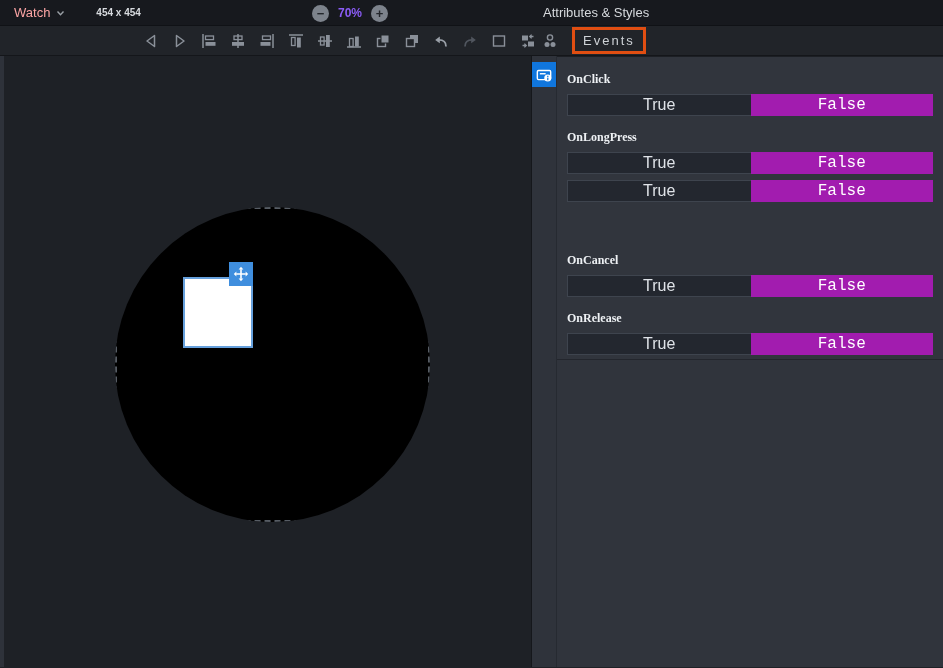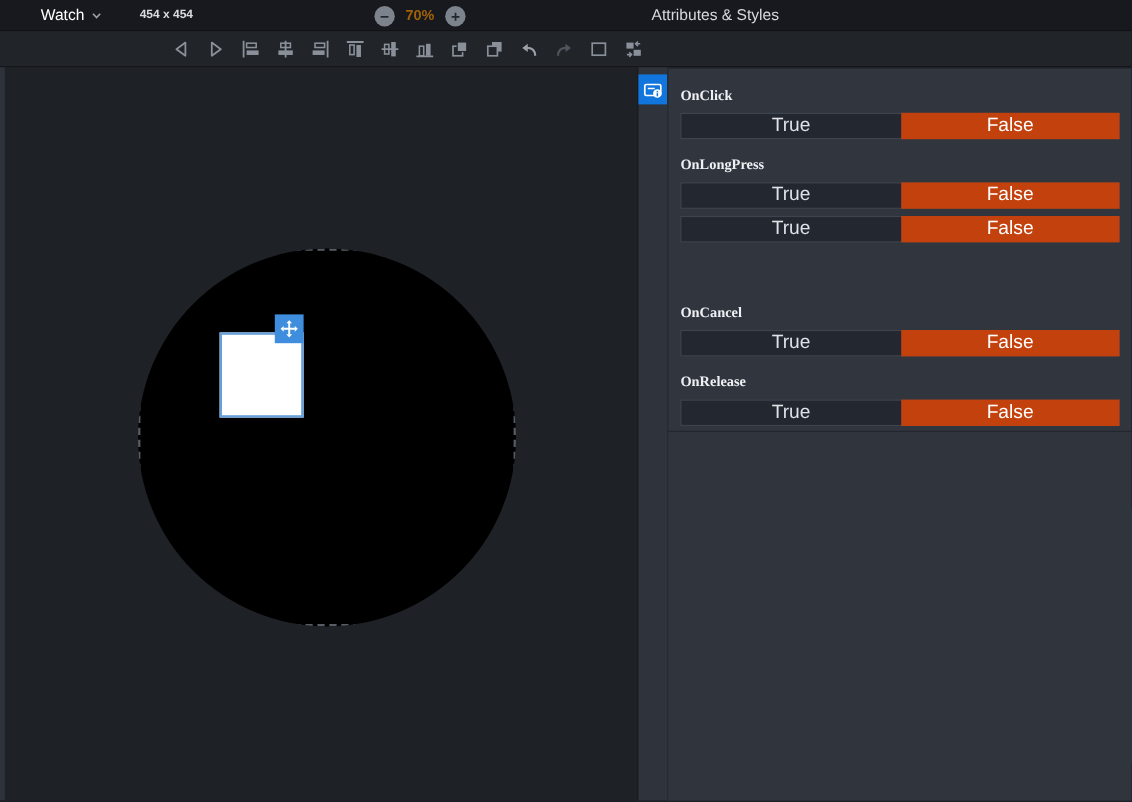--- a/index.html
+++ b/index.html
@@ -3,27 +3,27 @@
 <meta charset="utf-8">
 <style>
   * { margin:0; padding:0; box-sizing:border-box; }
   html,body { width:943px; height:668px; overflow:hidden; }
   body { font-family:"Liberation Sans", sans-serif; background:#1e2126; color:#d8dbdf; }
 
   
   .row1 { display:flex; height:26px; background:#17191e; border-bottom:1px solid #101216; }
   .row1-left { flex:1; display:flex; align-items:center; position:relative; }
   .device-picker { display:flex; align-items:center; gap:5px; margin-left:14px; cursor:pointer; }
-  .device-label { font-size:13px; color:#ffffff;margin-left:20px; }
+  .device-label { font-size:13px; color:#fca5a5; }
   .canvas-dims { margin-left:30px; font-size:10px; font-weight:bold; color:#d8dbdf; }
   .zoom-group { position:absolute; left:312px; top:0; height:26px; display:flex; align-items:center; gap:9px; }
   .zoom-btn { width:17px; height:17px; border-radius:50%; background:#7d838c; color:#23262b;
               display:flex; align-items:center; justify-content:center; font-size:13px; font-weight:bold;
               line-height:1; cursor:pointer; user-select:none; }
-  .zoom-pct { font-size:12px; font-weight:bold; color:#a16207; }
+  .zoom-pct { font-size:12px; font-weight:bold; color:#8b5cf6; }
   .row1-right { width:412px; background:#17191e; display:flex; align-items:center; padding-left:12px; }
   .panel-title { font-size:13px; color:#d6d9dd; }
 
   
   .row2 { display:flex; height:30px; background:#212429; border-bottom:1px solid #14161a; }
   .toolbar { flex:1; display:flex; align-items:center; gap:11px; padding-left:142px; }
   .tb-icon { width:18px; height:18px; display:flex; align-items:center; justify-content:center; cursor:pointer; flex:0 0 auto; }
   .row2-right { width:412px; display:flex; align-items:center; }
   .strip-head { width:25px; display:flex; align-items:center; justify-content:center; }
   .events-tab { margin-left:10px; border:3px solid #e04e12; padding:1px 8px 2px 8px; cursor:pointer; }
@@ -51,21 +51,21 @@
                align-items:center; justify-content:center; cursor:pointer; }
 
   
   .panel { width:387px; background:#31353d; border-left:1px solid #262a31; display:flex; flex-direction:column; }
   .events-section { height:304px; border-bottom:1px solid #23262d; border-top:1px solid #1c1f24; padding:0 10px; }
   .event-row { height:58px; }
   .event-name { padding-top:15px; font-size:12px; font-weight:bold; color:#eef1f4;font-family:Liberation Serif, serif; }
   .seg-control { margin-top:7px; display:flex; height:22px; border:1px solid #3e444e; }
   .seg-btn { flex:1; display:flex; align-items:center; justify-content:center; font-size:16px; cursor:pointer; }
   .seg-true { background:#23272f; color:#dfe3e8; }
-  .seg-false { background:#c2410c; color:#ffffff; margin:-1px -1px -1px 0; border:0; }
+  .seg-false { background:#a21caf; color:#ffffff; margin:-1px -1px -1px 0; border:0;font-family:Liberation Mono, monospace; }
   .panel-rest { flex:1; background:#30343c; }
 
   svg { display:block; }
 </style>
 </head>
 <body>
 
 <div class="row1">
   <div class="row1-left">
     <div class="device-picker">
@@ -172,20 +172,34 @@
         </svg>
     </span>
     <span class="tb-icon">
       <svg width="18" height="18" viewBox="0 0 18 18">
           <rect x="3" y="3.5" width="6" height="5" fill="#8a9099"></rect>
           <rect x="9" y="9.5" width="6" height="5" fill="#8a9099"></rect>
           <path d="M14.5 4.5 h-3.2 M12.6 2.6 l-1.9 1.9 1.9 1.9" fill="none" stroke="#8a9099" stroke-width="1.3"></path>
           <path d="M3.5 13.5 h3.2 M5.4 11.6 l1.9 1.9 -1.9 1.9" fill="none" stroke="#8a9099" stroke-width="1.3"></path>
         </svg>
     </span>
+  </div>
+  <div class="row2-right">
+    <div class="strip-head">
+      <span>
+        <svg width="18" height="18" viewBox="0 0 18 18">
+            <circle cx="9" cy="5.5" r="2.6" fill="none" stroke="#8a9099" stroke-width="1.4"></circle>
+            <circle cx="6" cy="12.5" r="2.5" fill="#8a9099"></circle>
+            <circle cx="12" cy="12.5" r="2.5" fill="#8a9099"></circle>
+          </svg>
+      </span>
+    </div>
+    <div class="events-tab">
+      <span>Events</span>
+    </div>
   </div>
 </div>
 
 <div class="main">
 
   <div class="canvas">
     <div class="left-strip"></div>
     <div class="watch-face">
       <div class="face-bounds"></div>
     </div>

